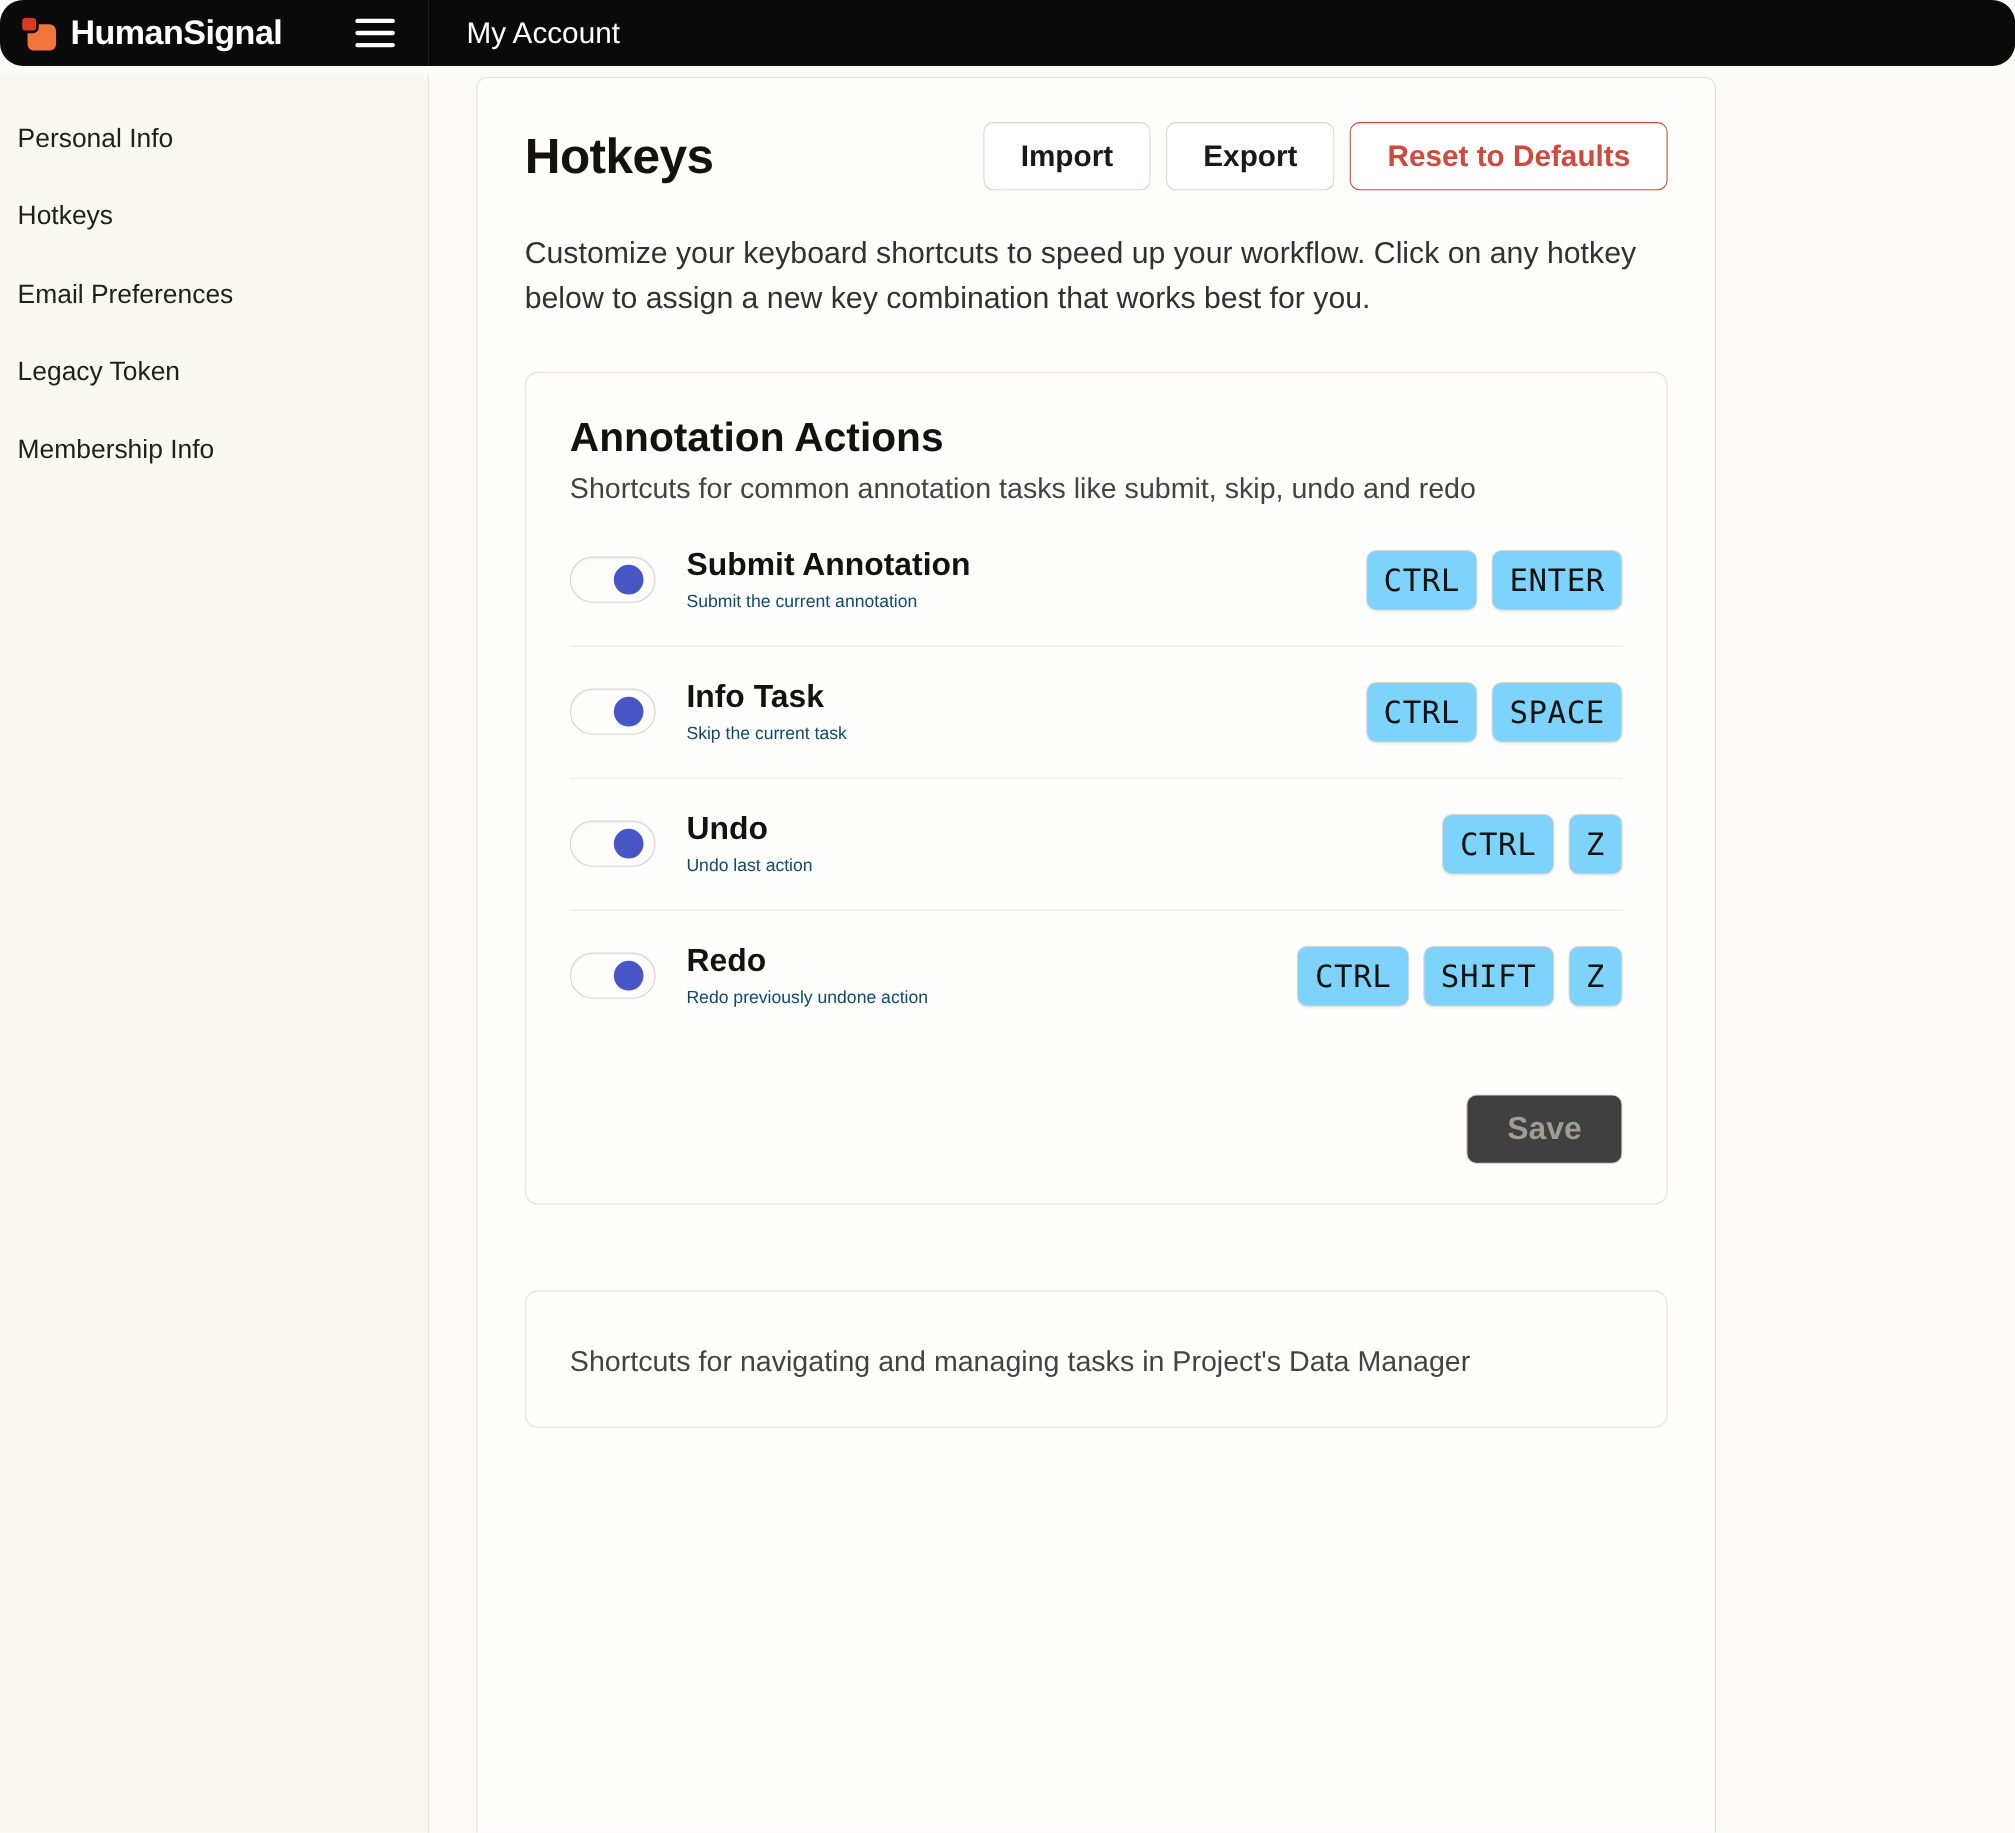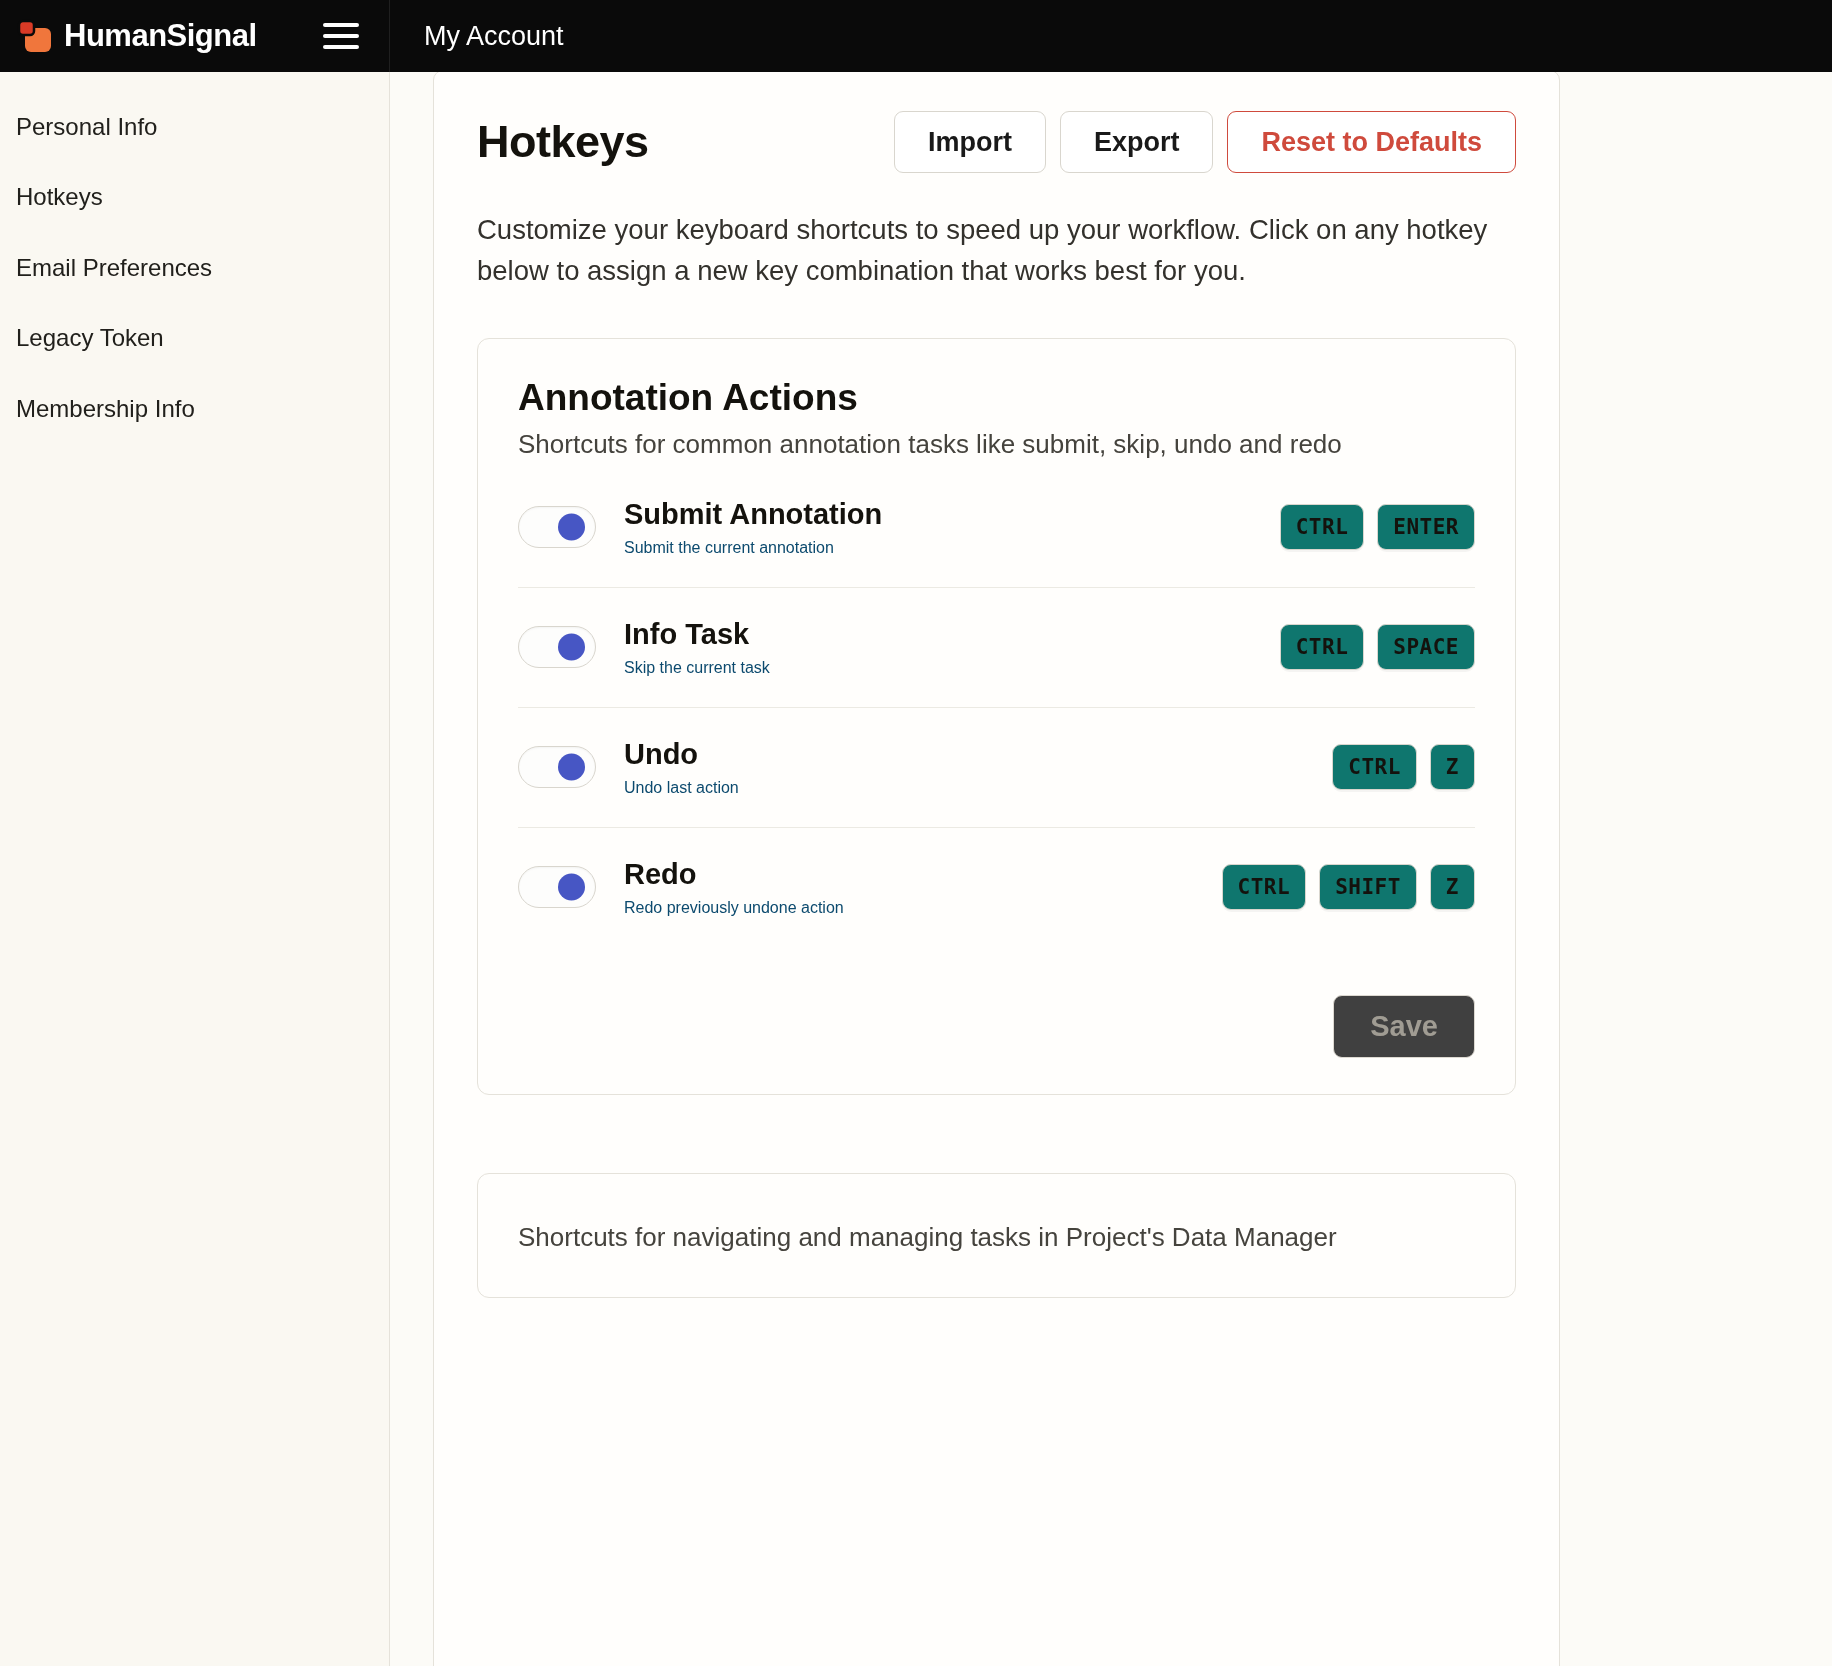--- a/index.html
+++ b/index.html
@@ -8,22 +8,22 @@
     --logo-orange:#f0763c;
     --logo-red:#d93a26;
     --border:#e5e2da;
     --card-bg:#fffefc;
   }
   *{box-sizing:border-box;}
   html,body{margin:0;padding:0;width:1832px;height:1666px;overflow:hidden;
     font-family:"Liberation Sans",sans-serif;background:#fcfbf7;color:#14120d;}
 
   
-  .topbar{position:absolute;top:0;left:0;width:1832px;height:72px;background:#0a0a0a;
-    display:flex;align-items:center;color:#fff;z-index:20;}
+  .topbar{position:absolute;top:0;left:0;width:1832px;height:60px;background:#0a0a0a;
+    display:flex;align-items:center;color:#fff;z-index:20;border-radius:21px;}
   .brand-area{width:390px;height:100%;display:flex;align-items:center;
     padding:0 30px 0 16px;border-right:1px solid #1f1f1f;}
   .logo{display:flex;align-items:center;margin-right:10px;}
   .brand-text{font-size:31px;font-weight:700;letter-spacing:-0.5px;white-space:nowrap;}
   .hamburger{margin-left:auto;background:none;border:none;padding:4px 0;cursor:pointer;}
   .hamburger .bars{display:flex;flex-direction:column;gap:7px;width:36px;}
   .hamburger .bars i{display:block;height:4px;background:#fff;border-radius:2px;}
   .nav-title{margin-left:34px;font-size:27px;font-weight:500;}
 
   
@@ -61,22 +61,22 @@
     background:#fdfdfc;position:relative;cursor:pointer;box-shadow:inset 0 1px 2px rgba(0,0,0,.04);}
   .toggle .knob{width:27px;height:27px;border-radius:50%;background:var(--toggle-blue);
     position:absolute;top:50%;transform:translateY(-50%);right:10px;}
   .toggle:not(.on) .knob{right:auto;left:10px;background:#b9b6ae;}
 
   .row-text{margin-left:28px;flex:1;}
   .row-title{font-size:29px;font-weight:700;color:#14120d;}
   .row-desc{font-size:16px;color:#0c4a6e;margin-top:8px;}
 
   .keys{display:flex;gap:13px;align-items:center;}
-  kbd{font-family:"DejaVu Sans Mono",monospace;font-size:21px;font-weight:700;
-    padding:10px 15px;background:#0f766e;border:1px solid #d9d6ce;border-radius:9px;
+  kbd{font-family:"DejaVu Sans Mono",monospace;font-size:28px;font-weight:400;
+    padding:10px 15px;background:#7dd3fc;border:1px solid #d9d6ce;border-radius:9px;
     box-shadow:0 2px 0 rgba(0,0,0,.04);color:#14120d;letter-spacing:.5px;cursor:pointer;}
 
   .section-footer{display:flex;justify-content:flex-end;margin-top:48px;}
   .save-btn{font-size:29px;font-weight:600;color:#a09c93;background:#404040;
     border:1px solid #ddd9d1;border-radius:9px;padding:14px 36px;cursor:default;
     font-family:"Liberation Sans",sans-serif;}
 </style>
 </head>
 <body>
 

